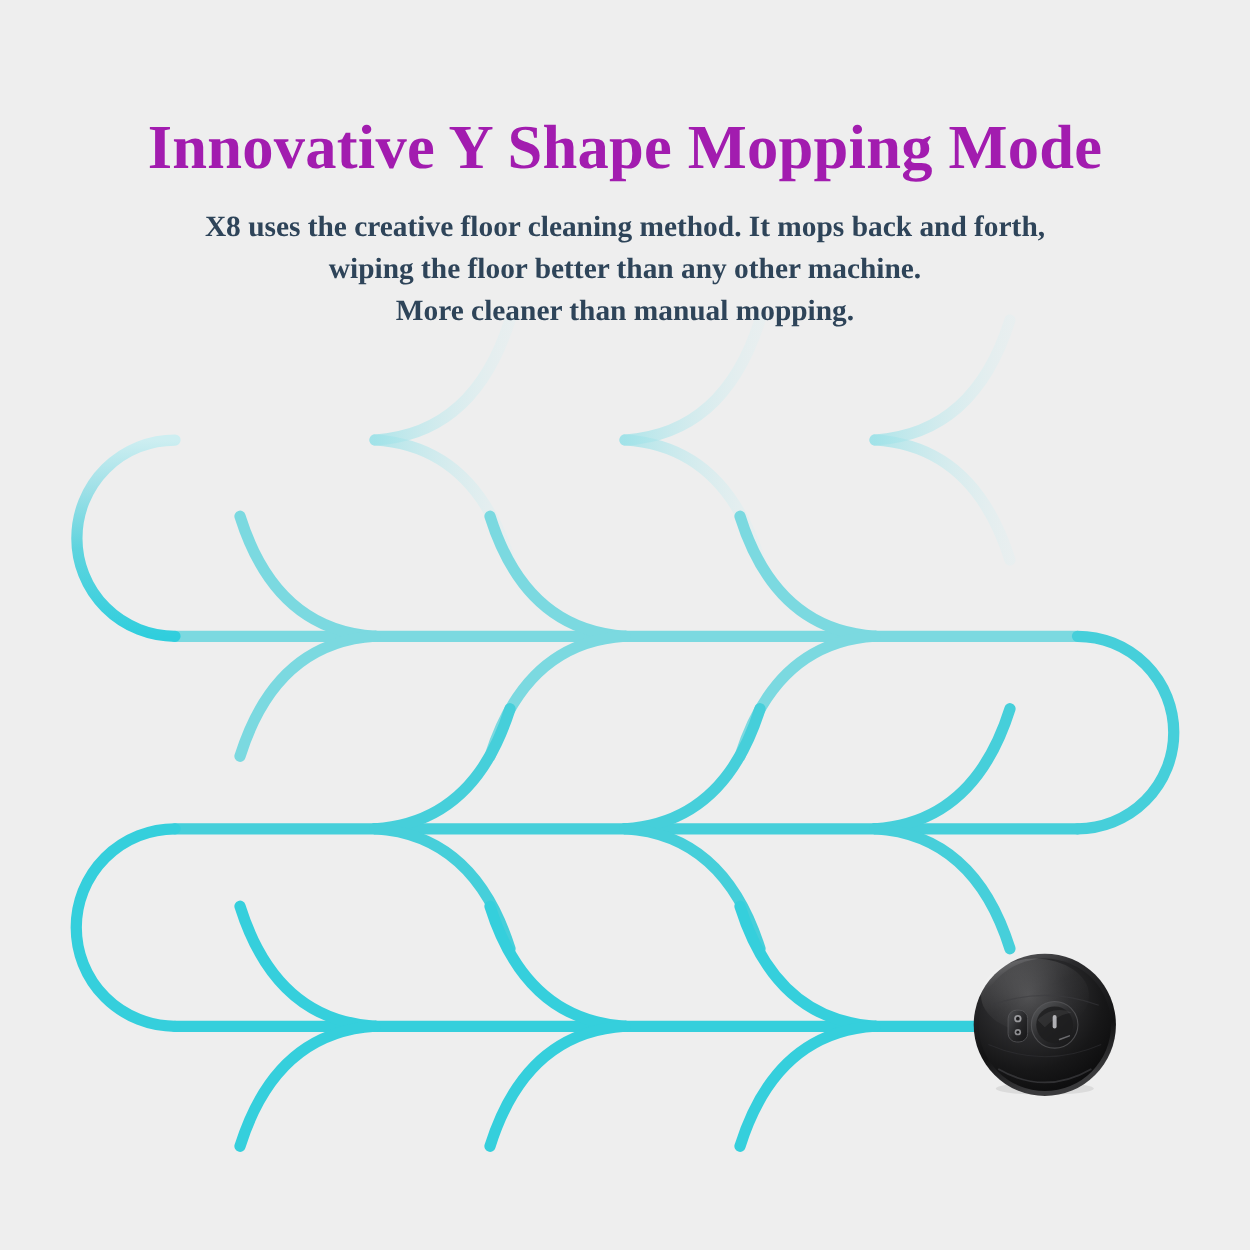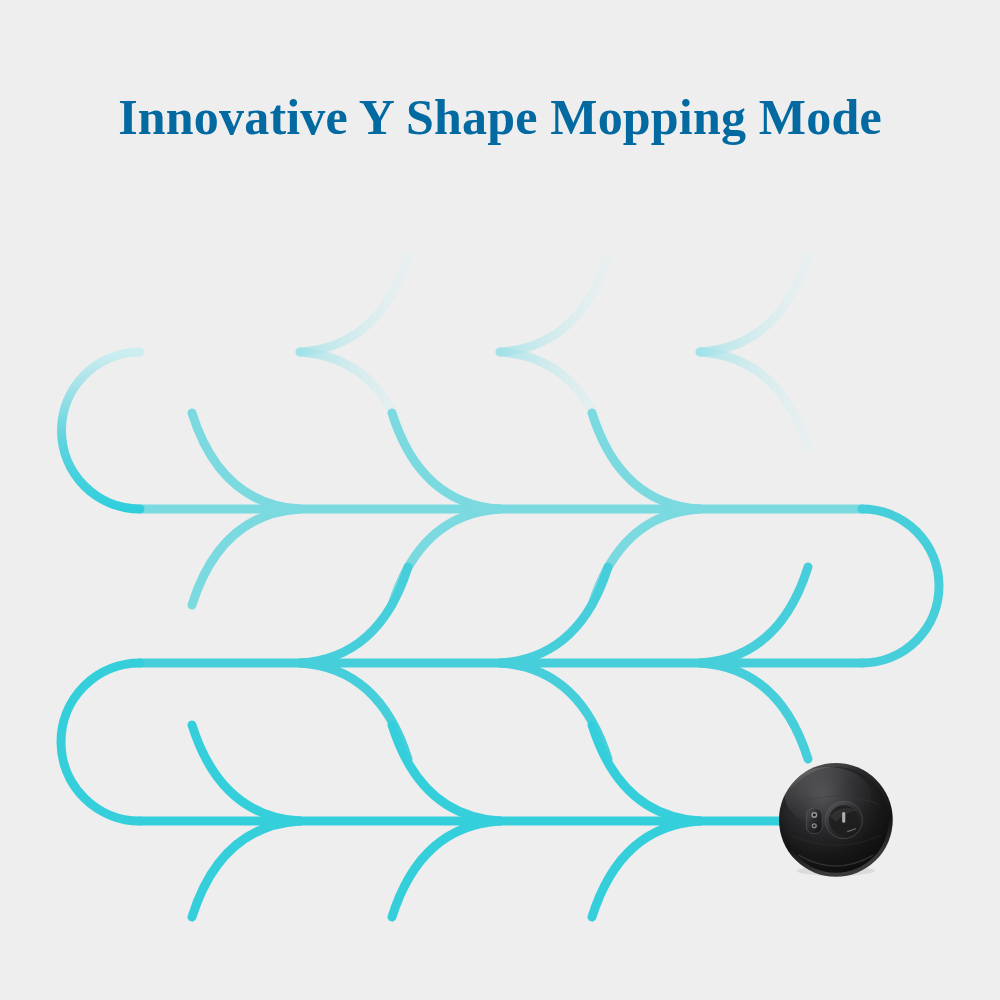--- a/index.html
+++ b/index.html
@@ -34,21 +34,21 @@
   }
 
   .headline {
     margin: 0;
     padding: 0;
     font-family: "Liberation Serif", "DejaVu Serif", serif;
     font-weight: 700;
     font-size: 50px;
     line-height: 1.08;
     letter-spacing: 0.2px;
-    color: #0369a1;
+    color: #a21caf;
     padding-top: 90px;
   }
 
   .subcopy {
     margin: 0;
     padding: 0;
     margin-top: 22px;
     font-family: "Liberation Serif", "DejaVu Serif", serif;
     font-weight: 700;
     font-size: 23.5px;
@@ -76,20 +76,25 @@
     z-index: 6;
   }
 </style>
 </head>
 <body>
 
 <div id="stage">
 
   <div class="text-block">
     <h1 class="headline">Innovative Y Shape Mopping Mode</h1>
+    <div class="subcopy">
+      <span class="line">X8 uses the creative floor cleaning method. It mops back and forth,</span>
+      <span class="line">wiping the floor better than any other machine.</span>
+      <span class="line">More cleaner than manual mopping.</span>
+    </div>
   </div>
 
   <svg id="path-diagram" viewBox="0 0 1000 1000">
     <defs>
 
       <linearGradient id="fadeRow1" x1="0" y1="0" x2="1" y2="0">
         <stop offset="0" stop-color="#9fe2e8" stop-opacity="0.95"></stop>
         <stop offset="0.45" stop-color="#b6e8ed" stop-opacity="0.85"></stop>
         <stop offset="0.80" stop-color="#cdeff2" stop-opacity="0.55"></stop>
         <stop offset="1" stop-color="#e3f6f8" stop-opacity="0.05"></stop>

